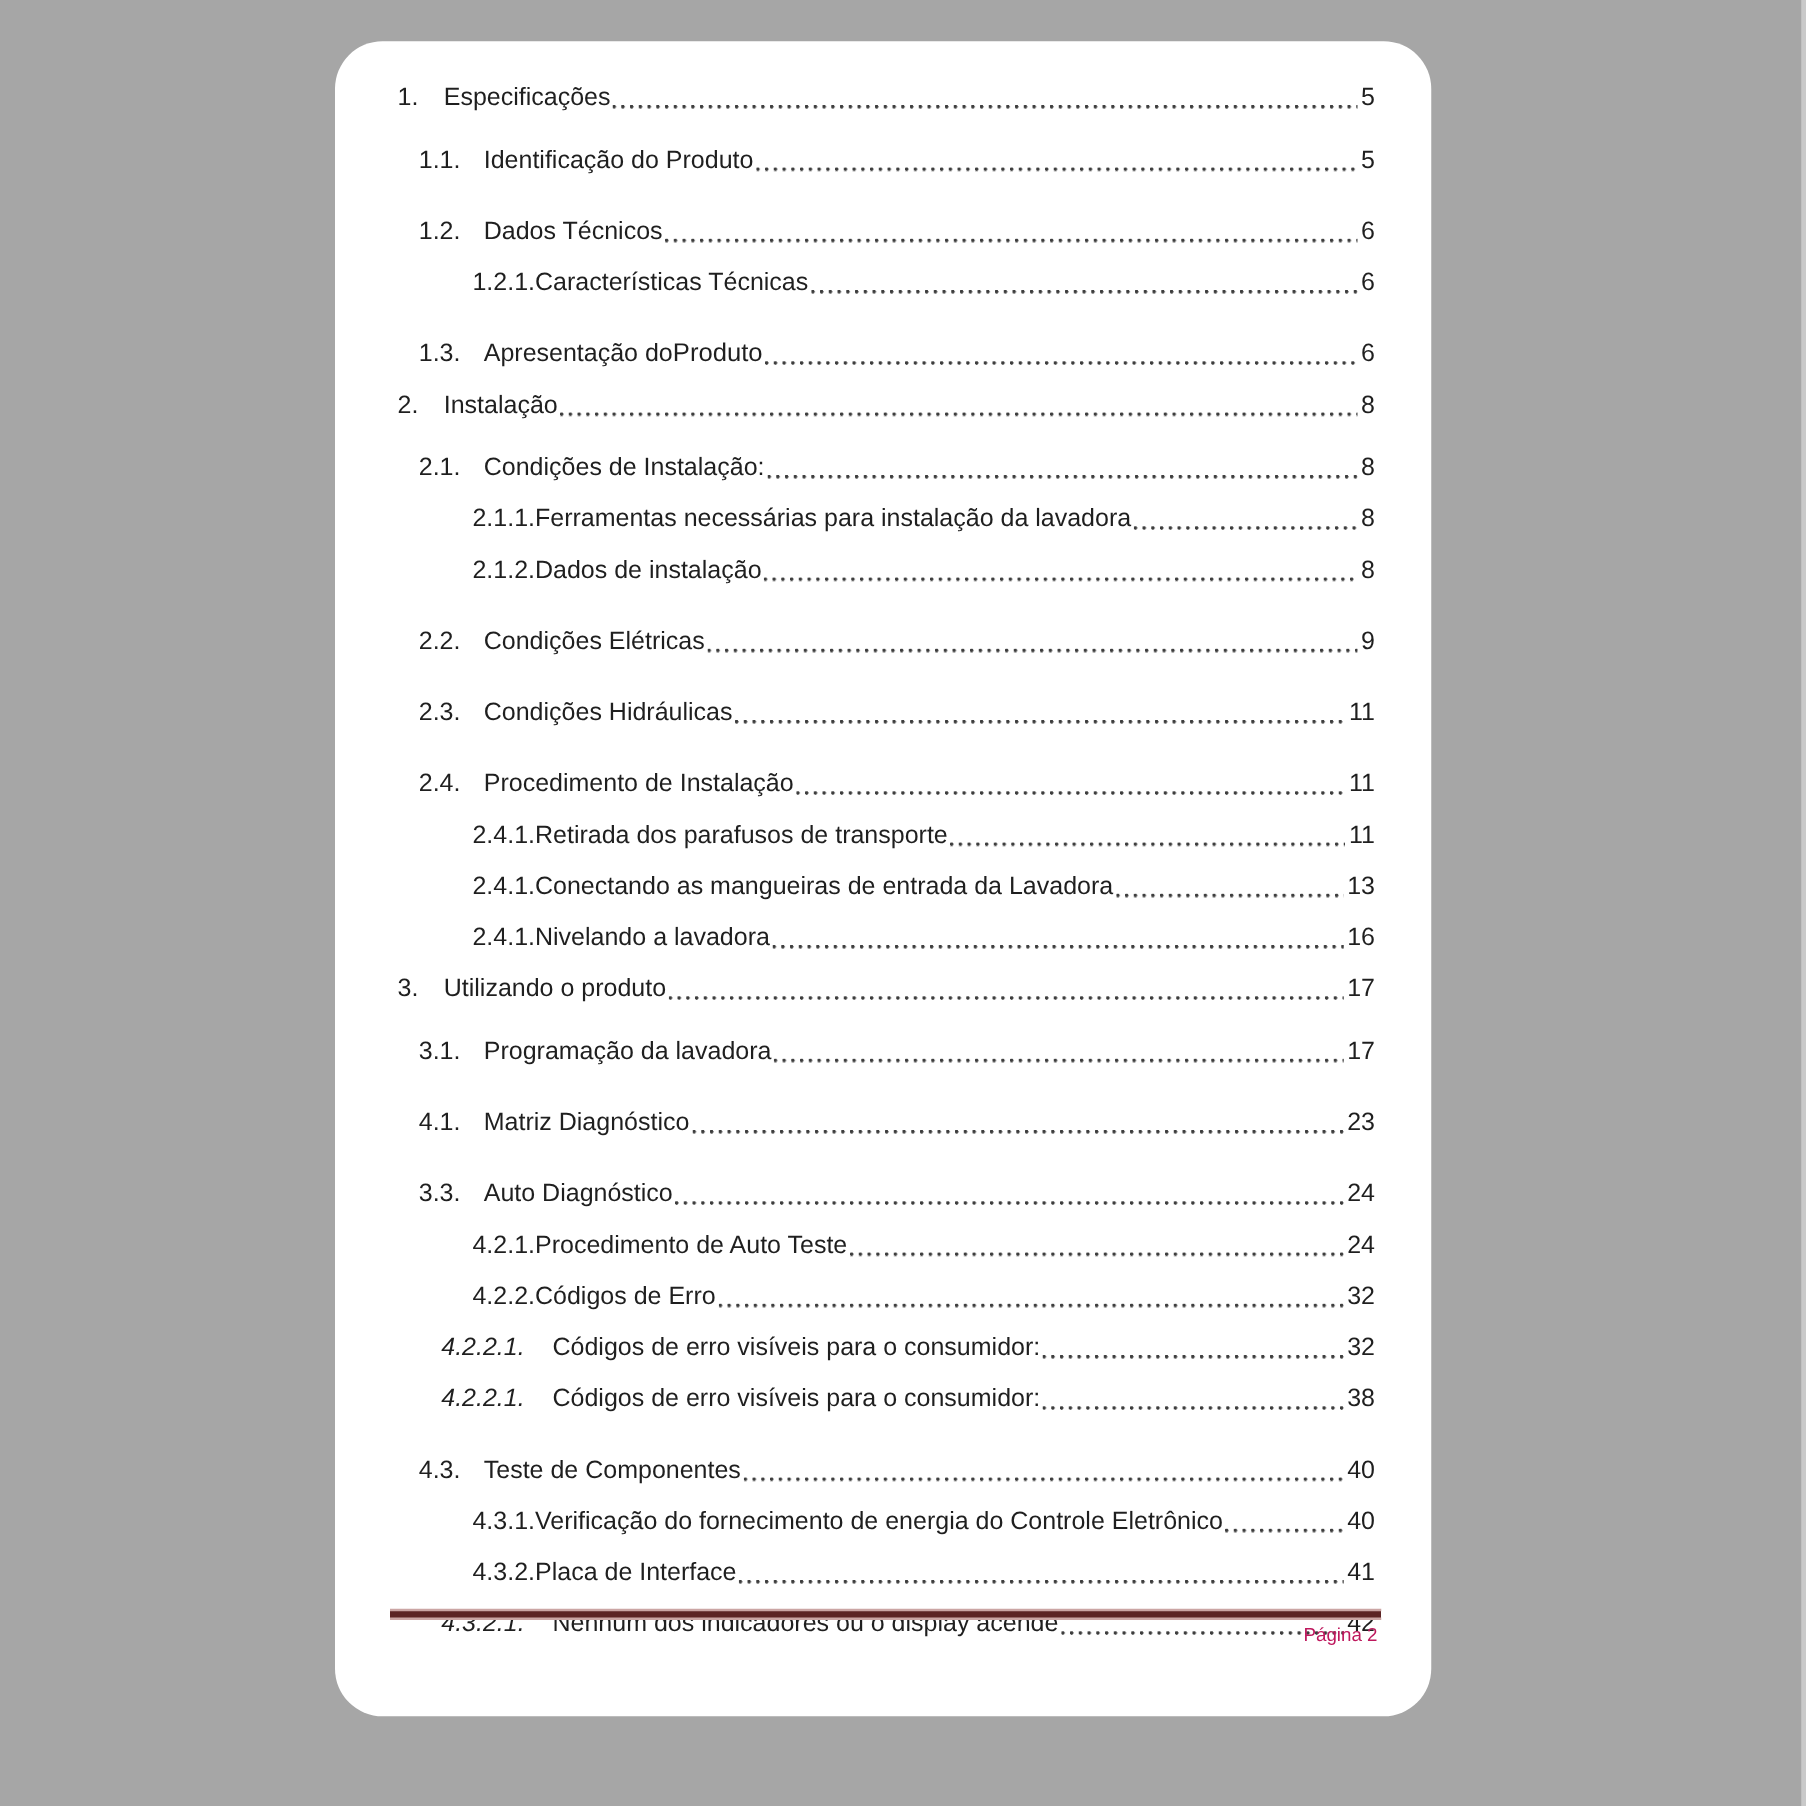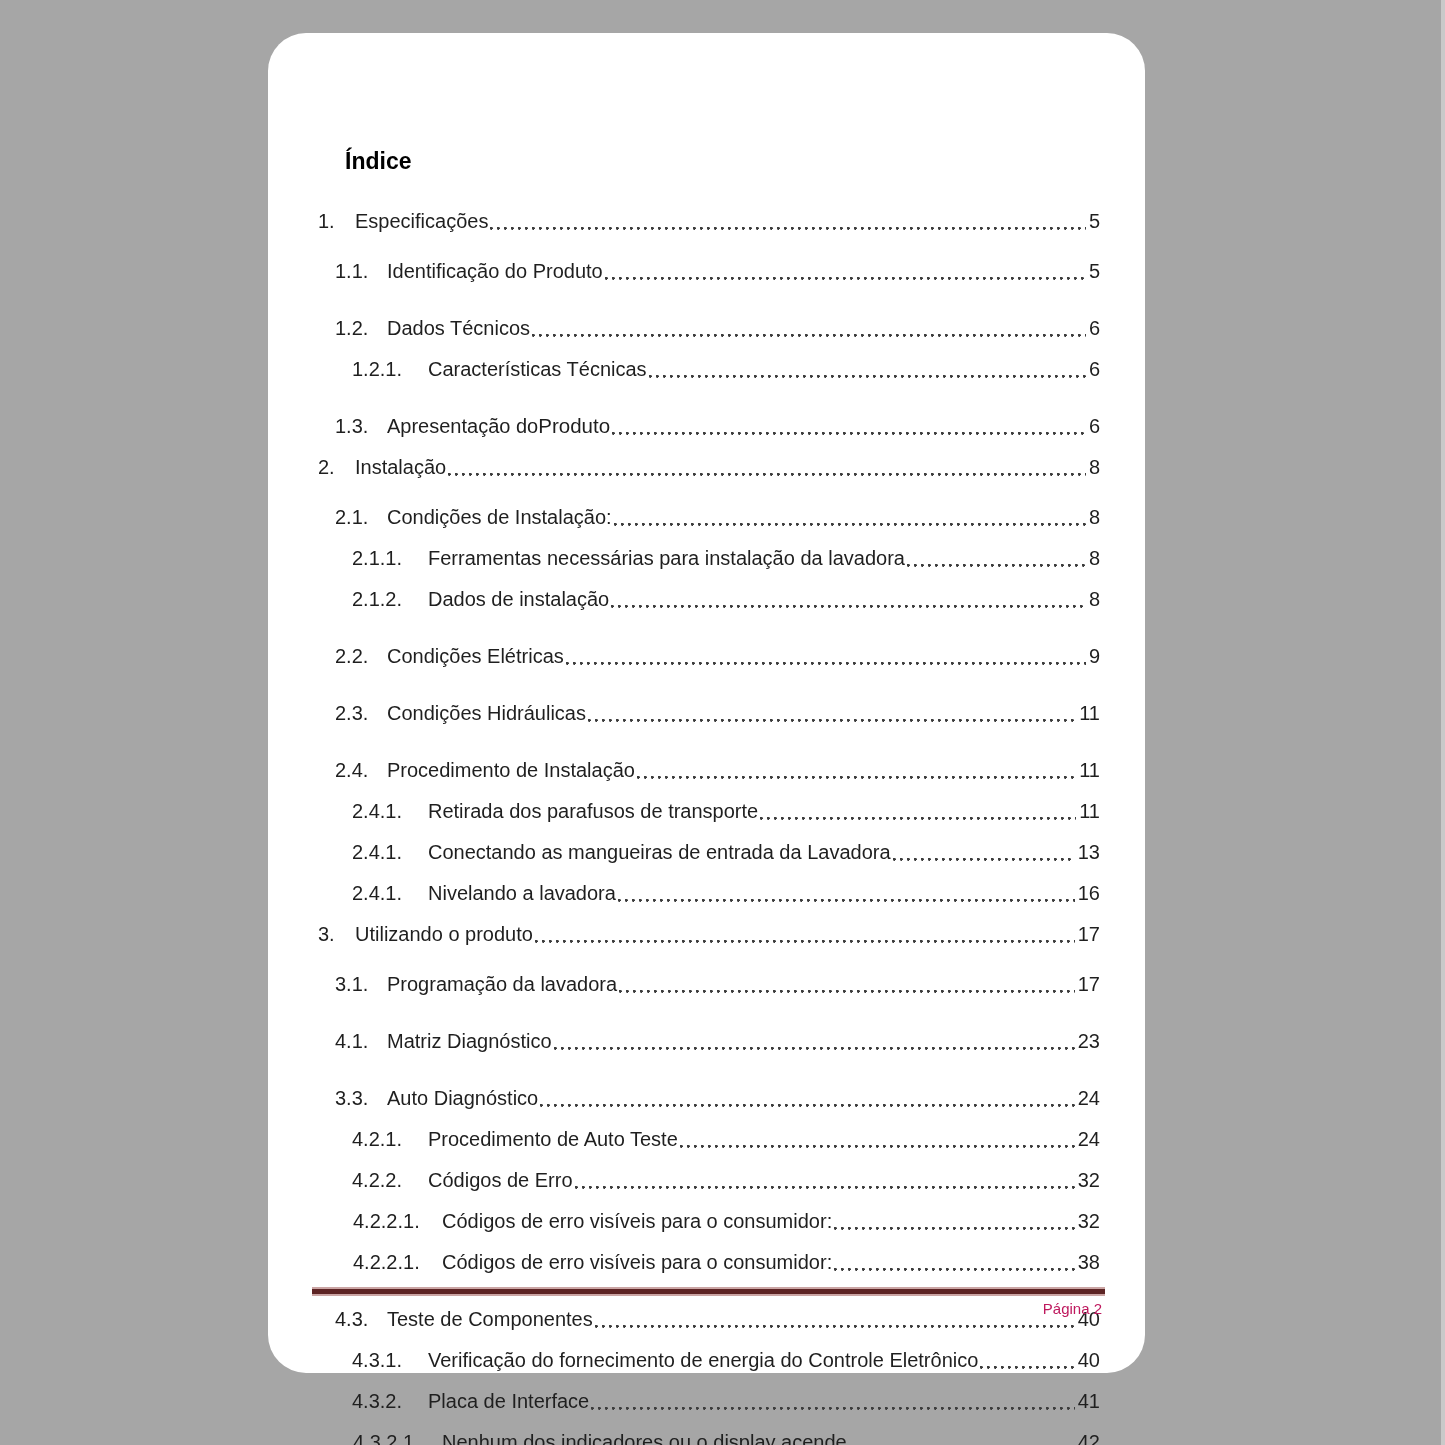--- a/index.html
+++ b/index.html
@@ -33,22 +33,22 @@
     display:flex; align-items:baseline;
     font-size:20px; line-height:27px;
     color:#1f1f1f;
     margin-top:14px;
   }
   .toc-entry:first-child { margin-top:0; }
   .toc-entry.tight { margin-top:7px; }
   .toc-entry .num { flex:0 0 auto; }
   .lv1 .num { width:37px; }
   .lv2 .num { margin-left:17px; width:52px;margin-top:16px; }
-  .lv3 .num { margin-left:34px; width:76px; }
-  .lv4 .num { margin-left:35px; width:89px; }
+  .lv3 .num { margin-left:34px; width:76px;text-align:right; }
+  .lv4 .num { margin-left:35px; width:89px;font-style:italic; }
   .toc-entry .label { flex:0 1 auto; white-space:nowrap; }
   .toc-entry .label.alt { font-family:Liberation Sans, sans-serif; font-size:20.5px; }
   .leader {
     flex:1 1 20px;
     align-self:flex-end;
     height:3px;
     margin:0 1px 5px 2px;
     background-image:radial-gradient(circle at 1.3px 1.3px, #3d3d3d 1.25px, rgba(0,0,0,0) 1.7px);
     background-size:7px 3px;
     background-repeat:repeat-x;
@@ -68,21 +68,20 @@
     color:#be185d;
   }
 </style>
 </head>
 <body>
 
 <div class="edge-strip"></div>
 
 <div class="page">
   <div class="content">
-    <h1 class="doc-title">Índice</h1>
     <div class="toc-list">
         <div class="toc-entry lv1">
           <span class="num">1.</span>
           <span class="label">Especificações</span>
           <span class="leader"></span>
           <span class="pageno">5</span>
         </div>
         <div class="toc-entry lv2 tight">
           <span class="num">1.1.</span>
           <span class="label">Identificação do Produto</span>

